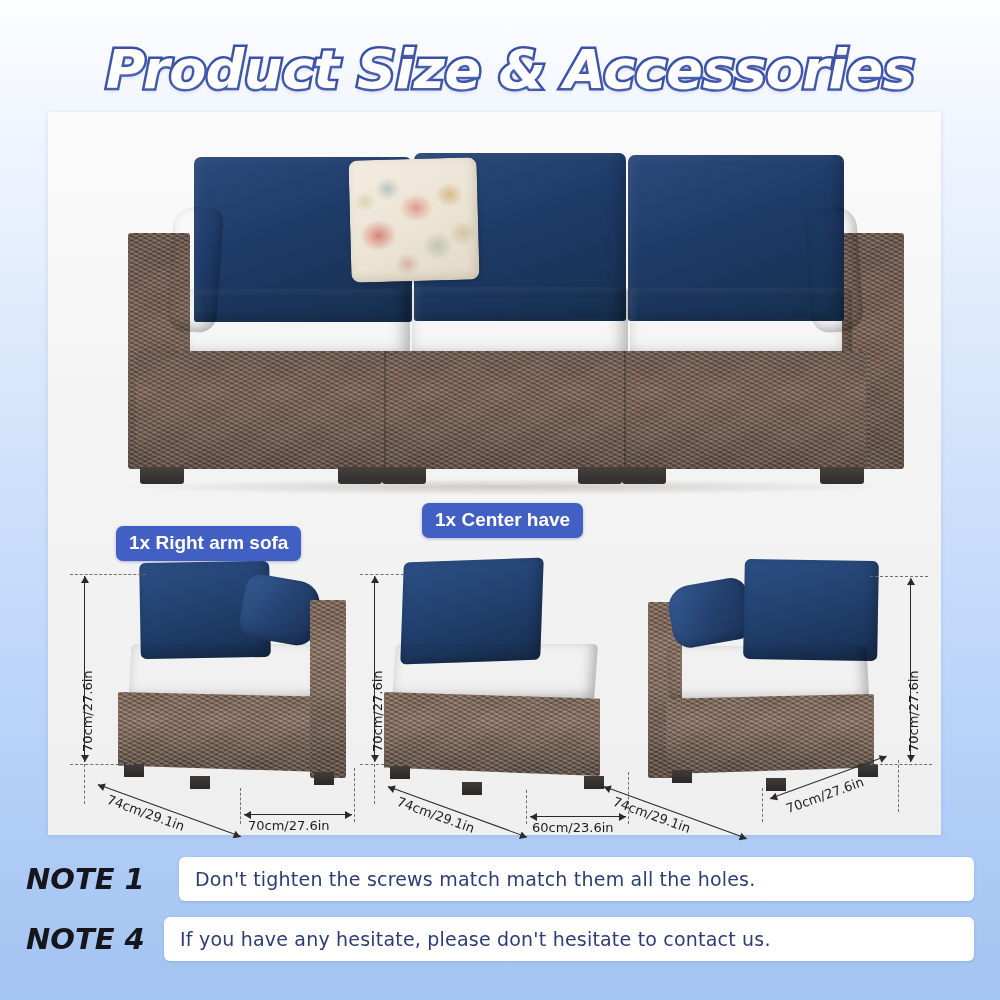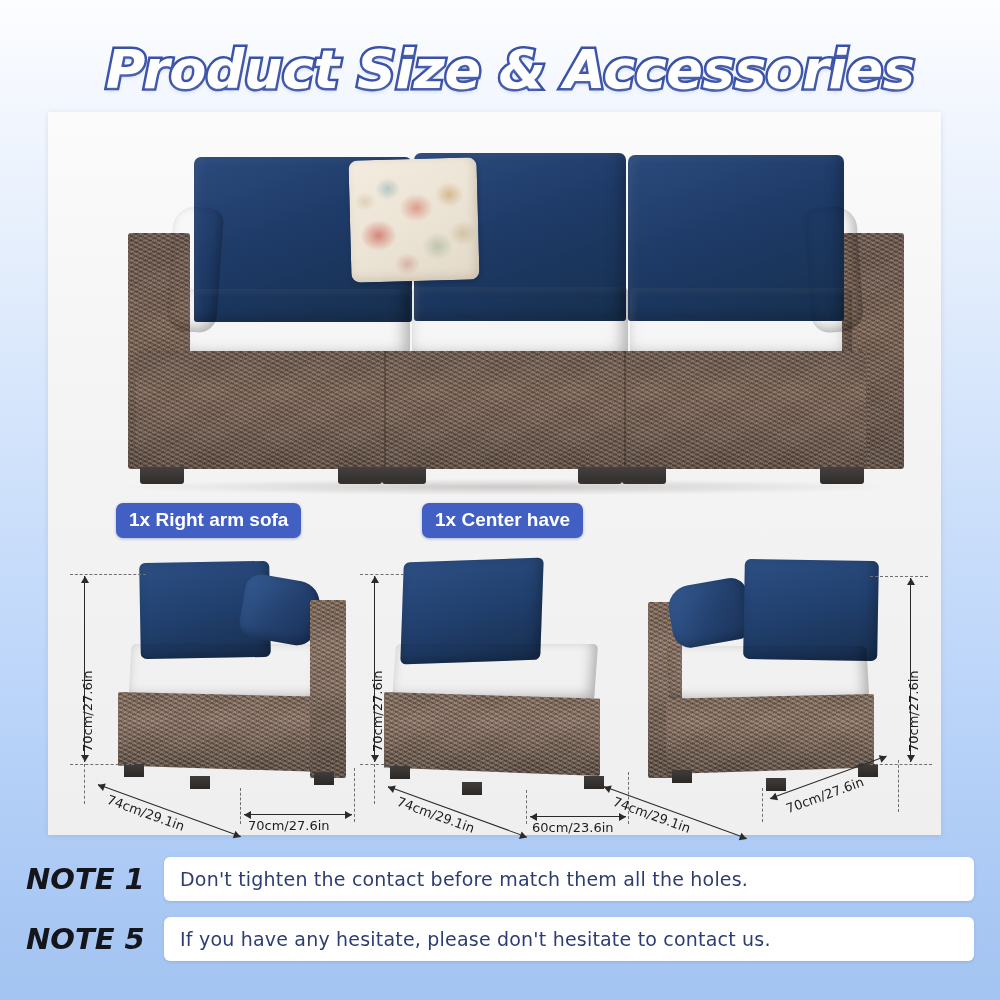--- a/index.html
+++ b/index.html
@@ -155,21 +155,21 @@
     position: absolute;
     background: #4260c4;
     color: #ffffff;
     font-size: 19px;
     font-weight: bold;
     padding: 6px 13px 7px;
     border-radius: 7px;
     white-space: nowrap;
     box-shadow: 0 1px 3px rgba(40,60,140,0.35);
   }
-  .lbl-1 { left: 68px;  top: 391px; }
+  .lbl-1 { left: 68px;  top: 414px; }
   .lbl-2 { left: 374px; top: 391px; }
   .lbl-3 { left: 639px; top: 391px; }
 
   
   .module { position: absolute; top: 440px; height: 270px; }
   .m1 { left: 14px;  width: 300px; }
   .m2 { left: 312px; width: 290px; }
   .m3 { left: 600px; width: 290px; }
 
   .mini-back {
@@ -243,21 +243,21 @@
   .dim-vert { transform: rotate(-90deg); transform-origin: left top; }
   .dim-diag { transform: rotate(20deg); transform-origin: left top; }
   .dim-diag-r { transform: rotate(-20deg); transform-origin: left top; }
 
   
   .note-row {
     position: absolute;
     left: 26px; width: 948px; height: 44px;
     display: flex; align-items: center;
   }
-  .note-1 { top: 857px; }
+  .note-1 { top: 857px; gap: 15px; }
   .note-2 { top: 917px; }
   .note-tag {
     font-family: "DejaVu Sans", sans-serif;
     font-size: 29px;
     font-weight: bold;
     font-style: italic;
     color: #15151c;
     width: 138px;
     flex: 0 0 138px;
   }
@@ -393,22 +393,22 @@
     <div class="dim-dash-v" style="left:250px; top:208px; height:52px;"></div>
     <div class="dim-arrow-h" style="left:122px; top:246px; width:124px; transform:rotate(-20deg); transform-origin:left center;"></div>
     <div class="dim-text dim-diag-r" style="left:136px; top:250px;">70cm/27.6in</div>
   </div>
 
 </div>
 
 <div class="note-row note-1">
   <div class="note-tag">NOTE 1</div>
   <div class="note-box">
-    <span class="note-text">Don't tighten the contact before match them all the holes.</span>
+    <span class="note-text">Don't tighten the screws match match them all the holes.</span>
   </div>
 </div>
 
 <div class="note-row note-2">
-  <div class="note-tag">NOTE 5</div>
+  <div class="note-tag">NOTE 4</div>
   <div class="note-box">
     <span class="note-text">If you have any hesitate, please don't hesitate to contact us.</span>
   </div>
 </div>
 
 </body></html>

